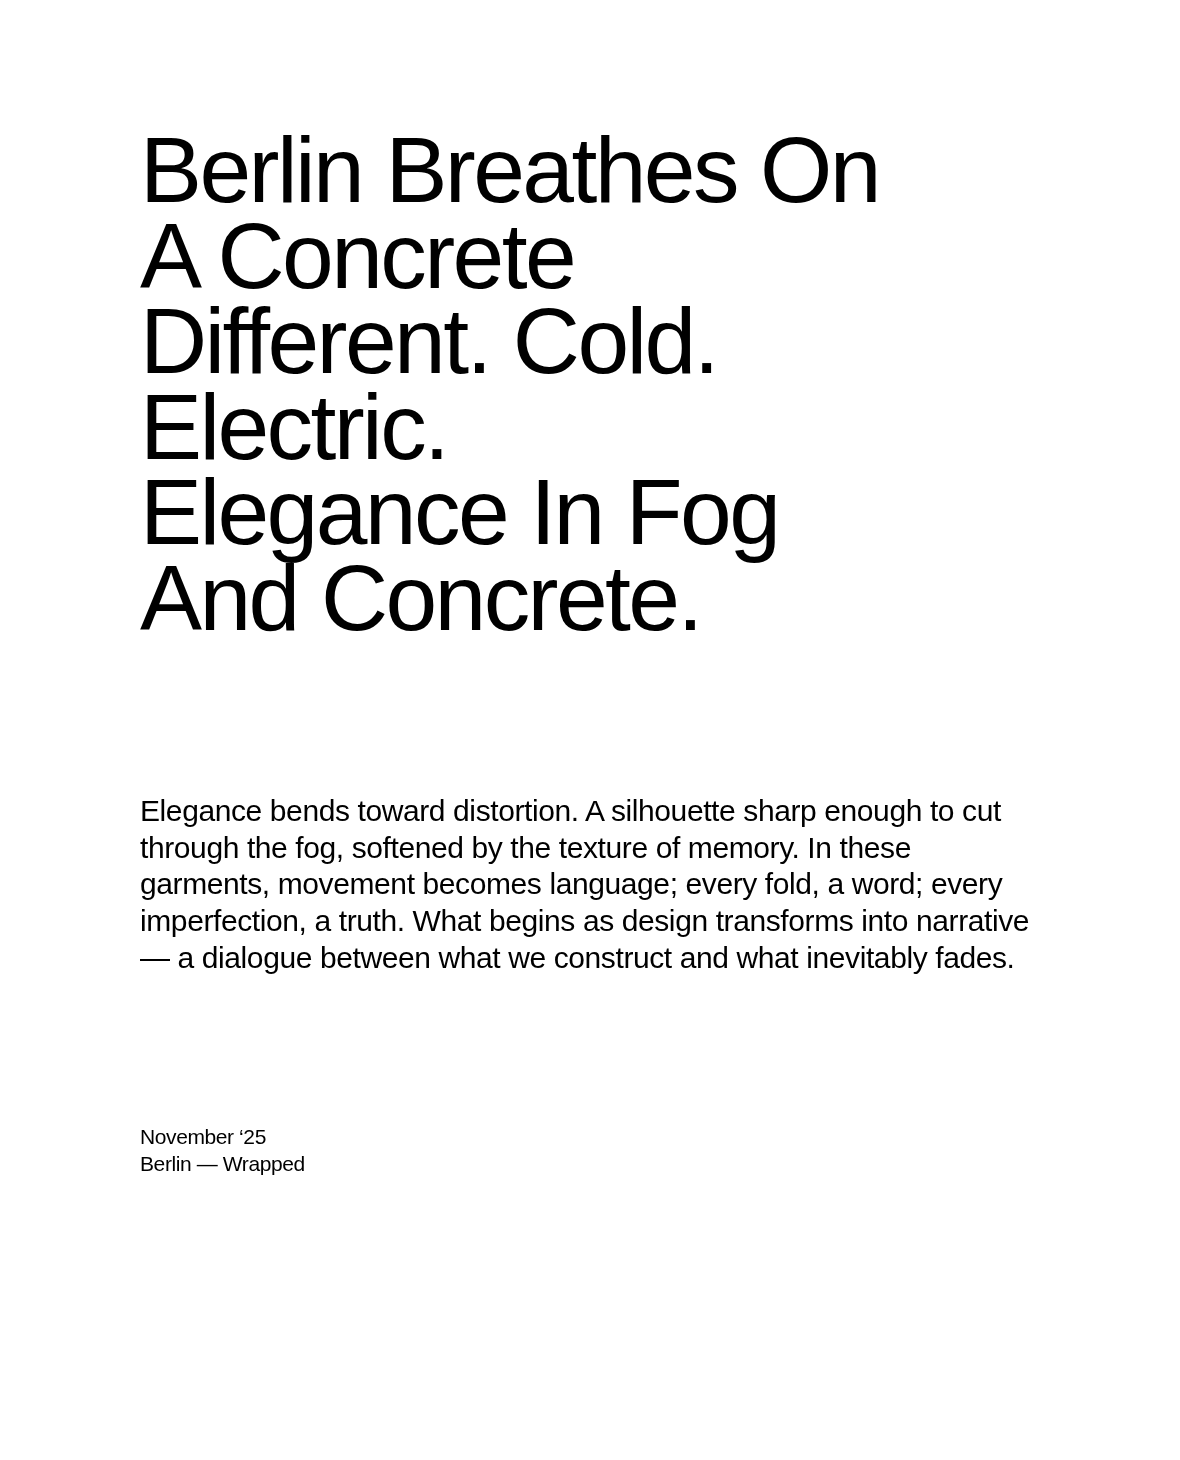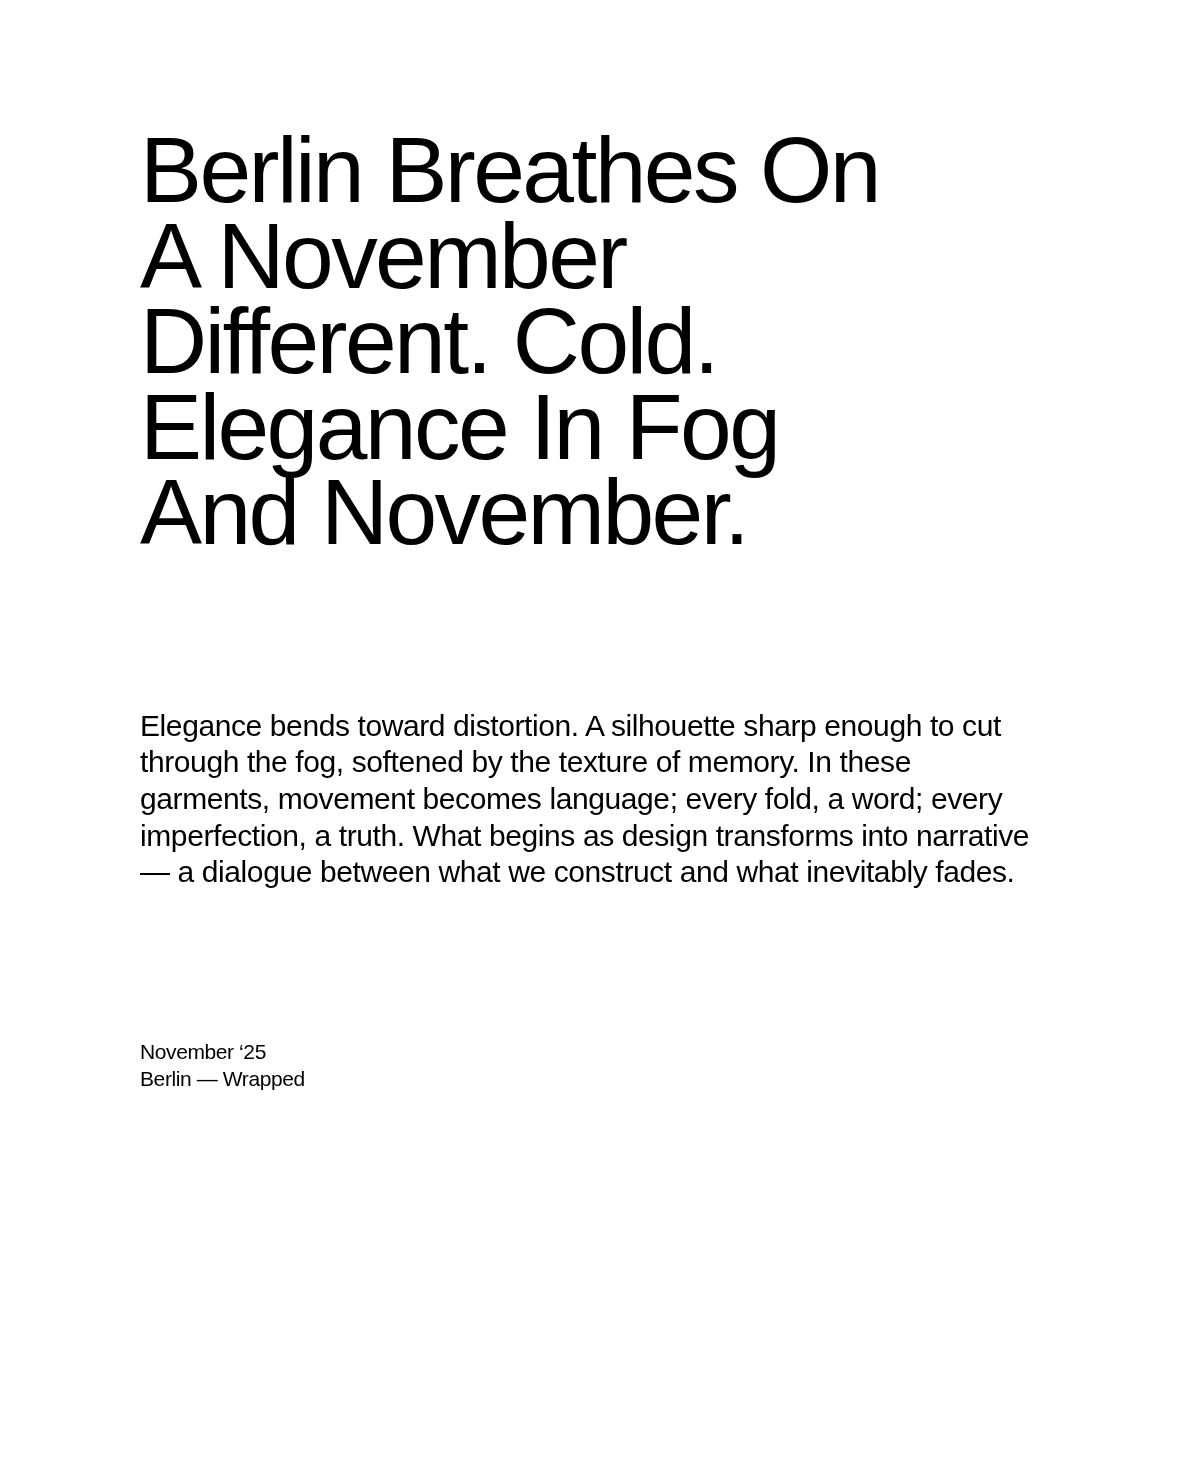--- a/index.html
+++ b/index.html
@@ -56,24 +56,25 @@
     display: block;
   }
 </style>
 </head>
 <body>
 
 <div class="poster">
 
   <h1 class="headline">
     <span class="line">Berlin Breathes On</span>
-    <span class="line">A November</span>
+    <span class="line">A Concrete</span>
     <span class="line">Different. Cold.</span>
+    <span class="line">Electric.</span>
     <span class="line">Elegance In Fog</span>
-    <span class="line">And November.</span>
+    <span class="line">And Concrete.</span>
   </h1>
 
   <p class="body-copy">Elegance bends toward distortion. A silhouette sharp enough to cut through the fog, softened by the texture of memory. In these garments, movement becomes language; every fold, a word; every imperfection, a truth. What begins as design transforms into narrative — a dialogue between what we construct and what inevitably fades.</p>
 
   <div class="meta">
     <span class="meta-line">November ‘25</span>
     <span class="meta-line">Berlin — Wrapped</span>
   </div>
 
 </div>

